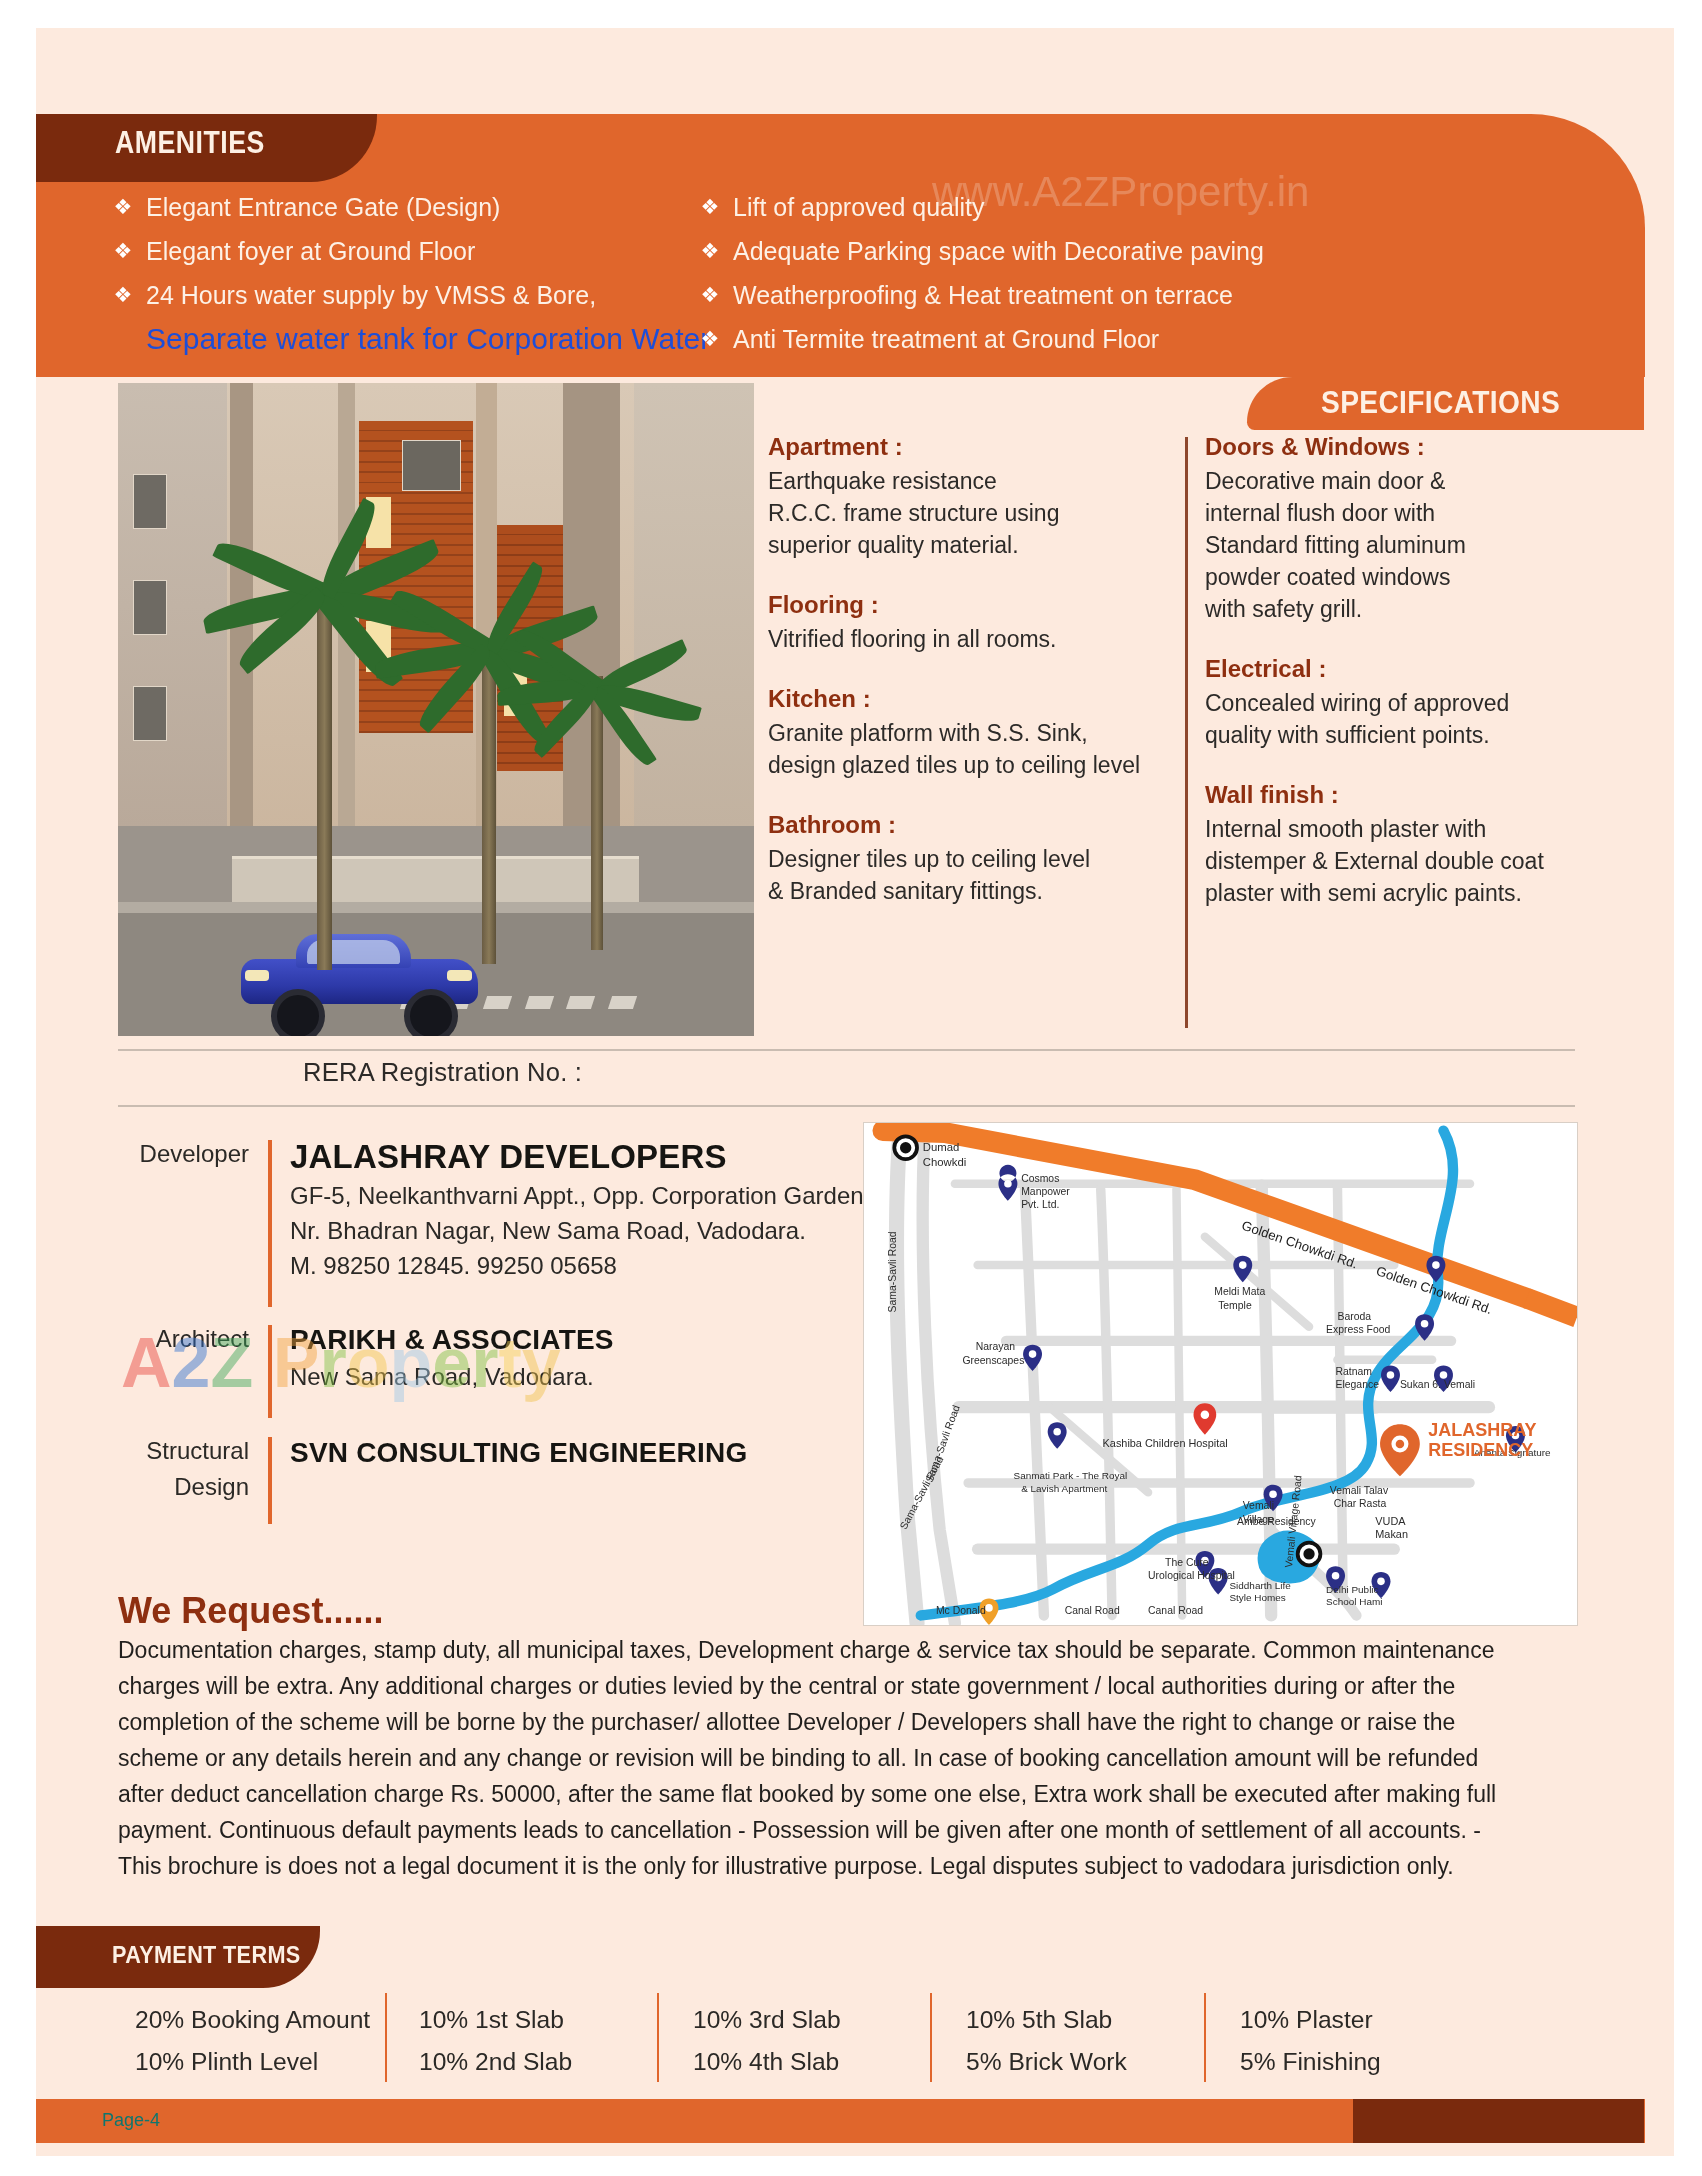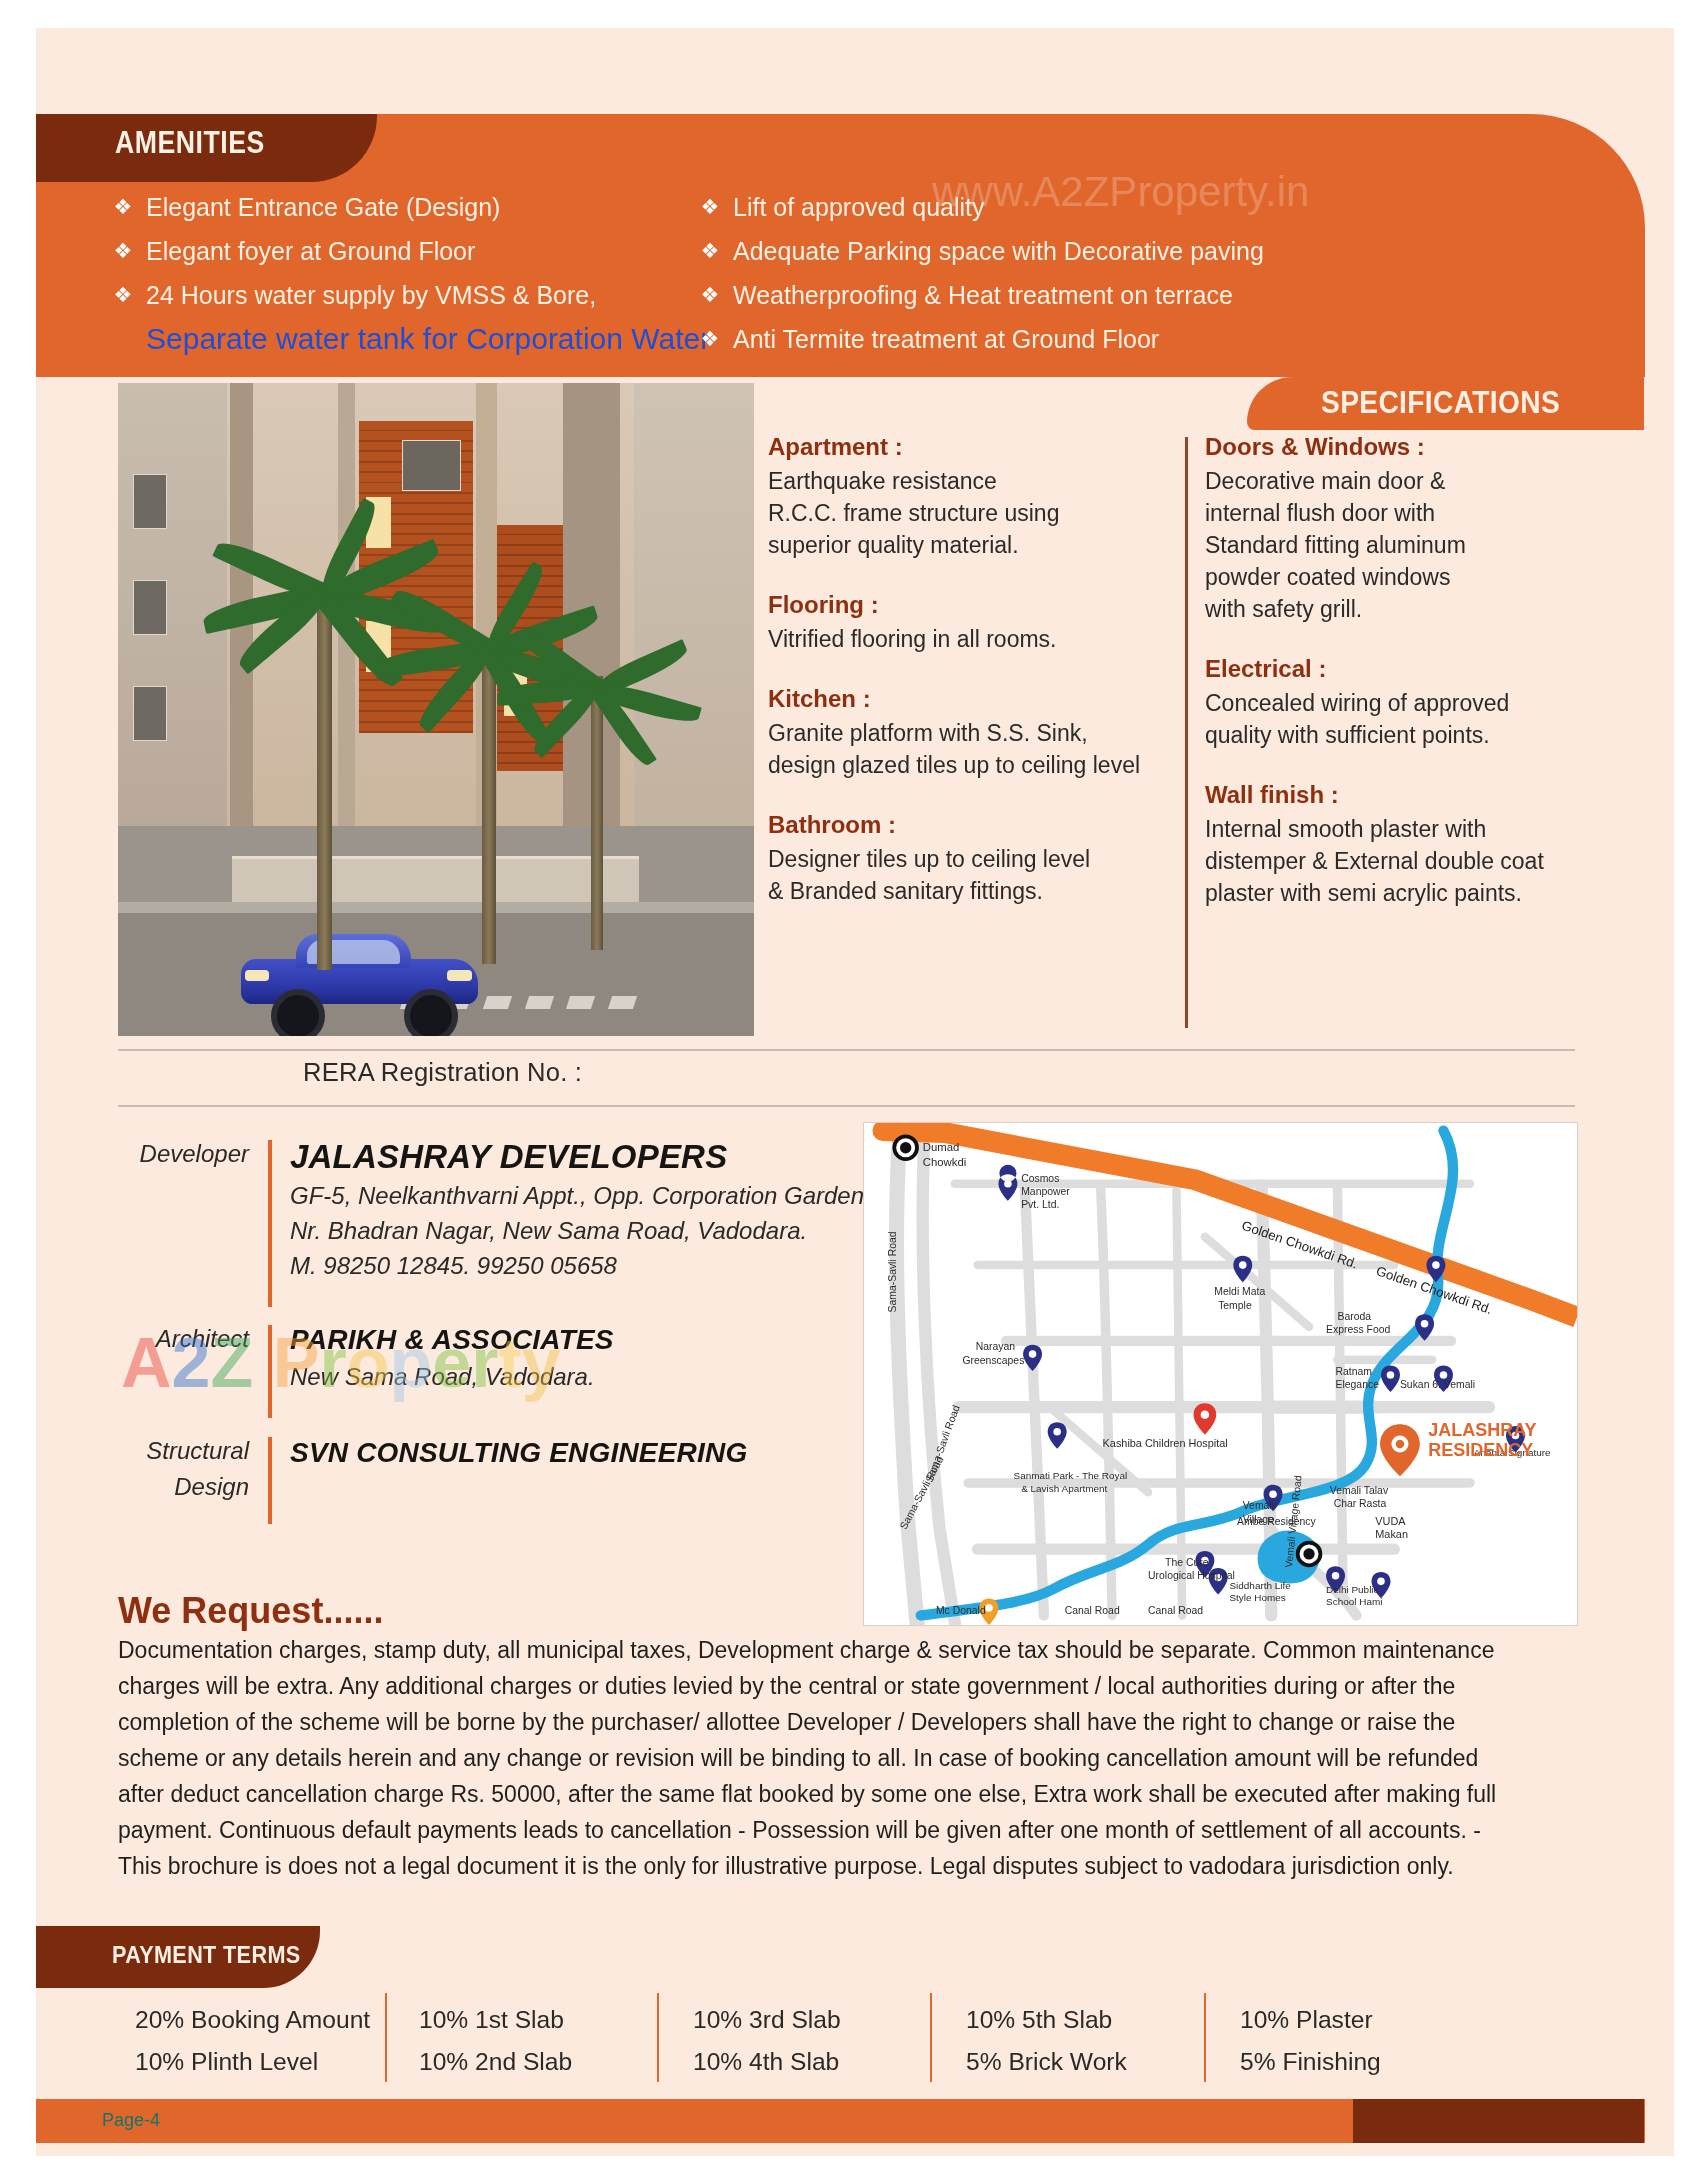--- a/index.html
+++ b/index.html
@@ -114,21 +114,21 @@
 
   
   .rera-rule-top{position:absolute;left:118px;top:1049px;width:1457px;height:1.9px;background:#c9bcb1;}
   .rera-rule-bot{position:absolute;left:118px;top:1105px;width:1457px;height:1.9px;background:#c9bcb1;}
   .rera-label{
     position:absolute;left:303px;top:1058px;font-size:25.6px;color:#2c2a28;letter-spacing:0.2px;
   }
 
   
   .dev-block{position:absolute;left:118px;top:1136px;width:700px;}
-  .dev-row{position:relative;margin-bottom:0;font-style:italic;}
+  .dev-row{position:relative;margin-bottom:0;}
   .dev-key{
     position:absolute;left:0;top:0;width:131px;text-align:right;
     font-size:24px;color:#2b2926;line-height:35px;
   }
   .dev-bar{position:absolute;left:150px;top:3.8px;width:3.8px;background:#e0662c;}
   .dev-val{position:absolute;left:172px;top:0;width:530px;}
   .dev-name{font-size:33px;font-weight:bold;color:#161512;line-height:42px;letter-spacing:0.2px;white-space:nowrap;}
   .dev-line{font-size:24px;color:#2b2926;line-height:35px;white-space:nowrap;}
 
   

